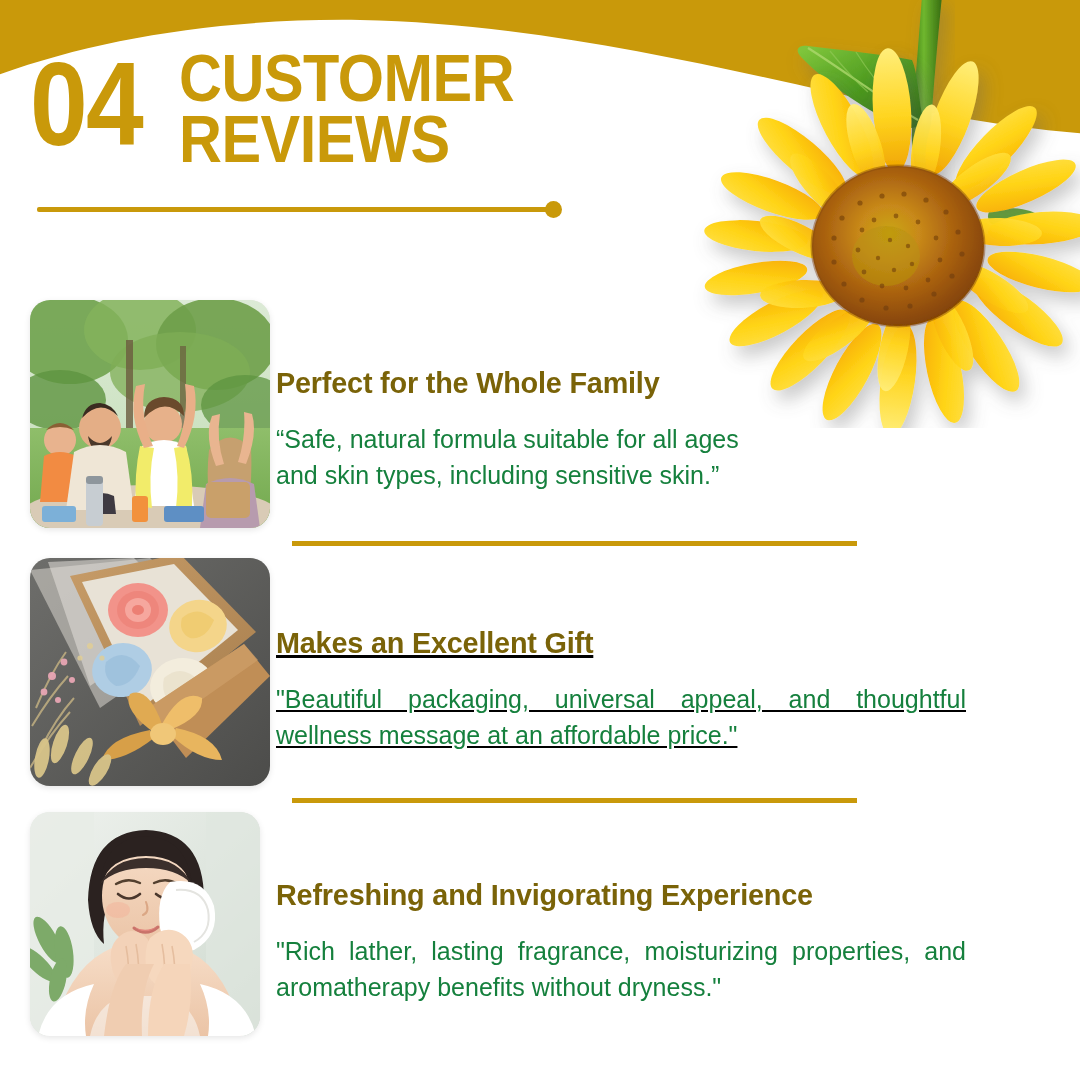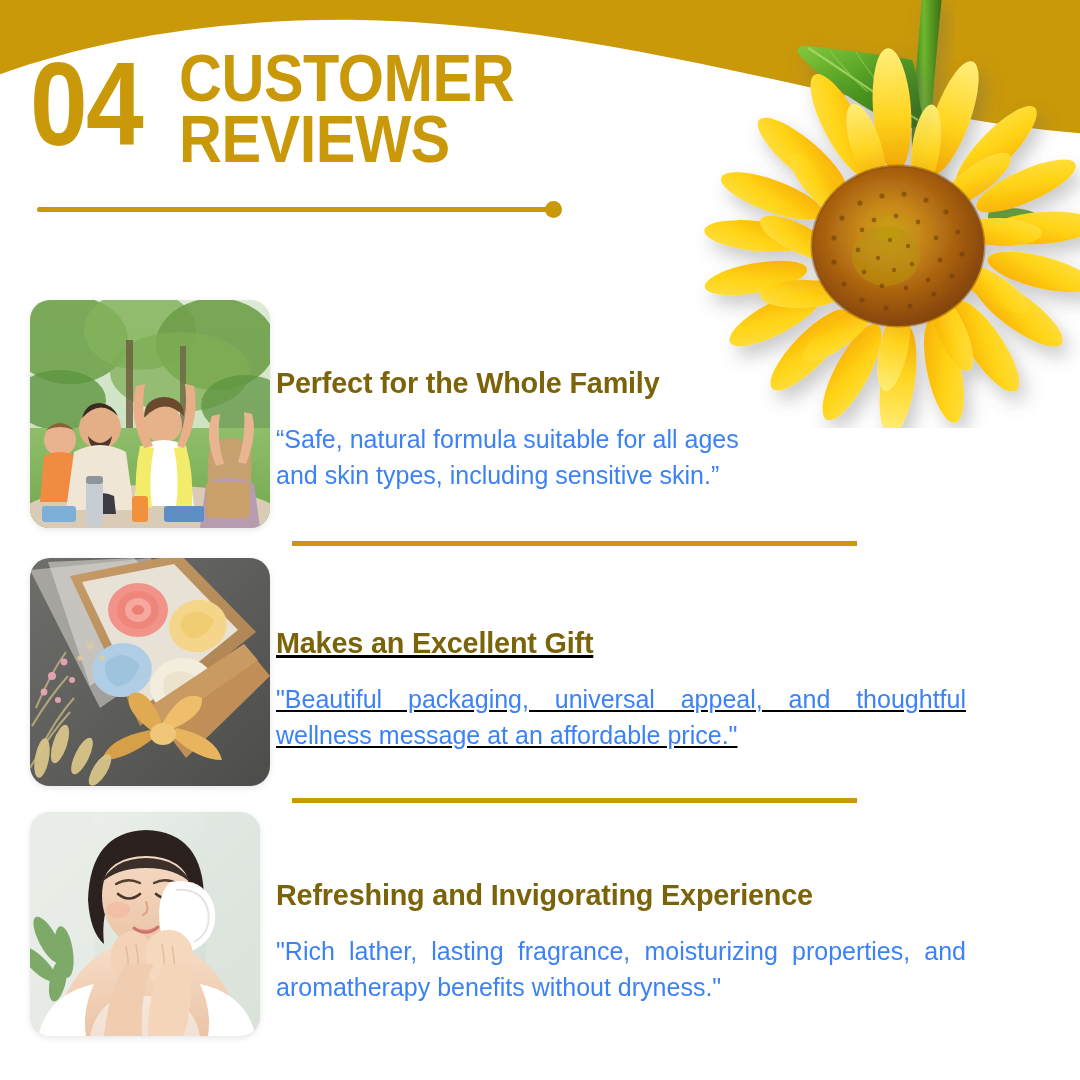--- a/index.html
+++ b/index.html
@@ -148,21 +148,21 @@
     margin: 0 0 22px 0;
     transform: scaleX(0.96);
     transform-origin: left center;
     white-space: nowrap;
   }
   .review-quote {
     font-family: "Liberation Sans", sans-serif;
     font-weight: 400;
     font-size: 25px;
     line-height: 1.42;
-    color: #3b82f6;
+    color: #15803d;
     margin: 0;
     width: 690px;
   }
   .row-1 .review-quote { width: 500px; }
   .row-2 .review-quote { text-align: justify; width: 690px; }
   .row-3 .review-quote { text-align: justify; width: 690px; }
 
   
   .divider {
     position: absolute;

